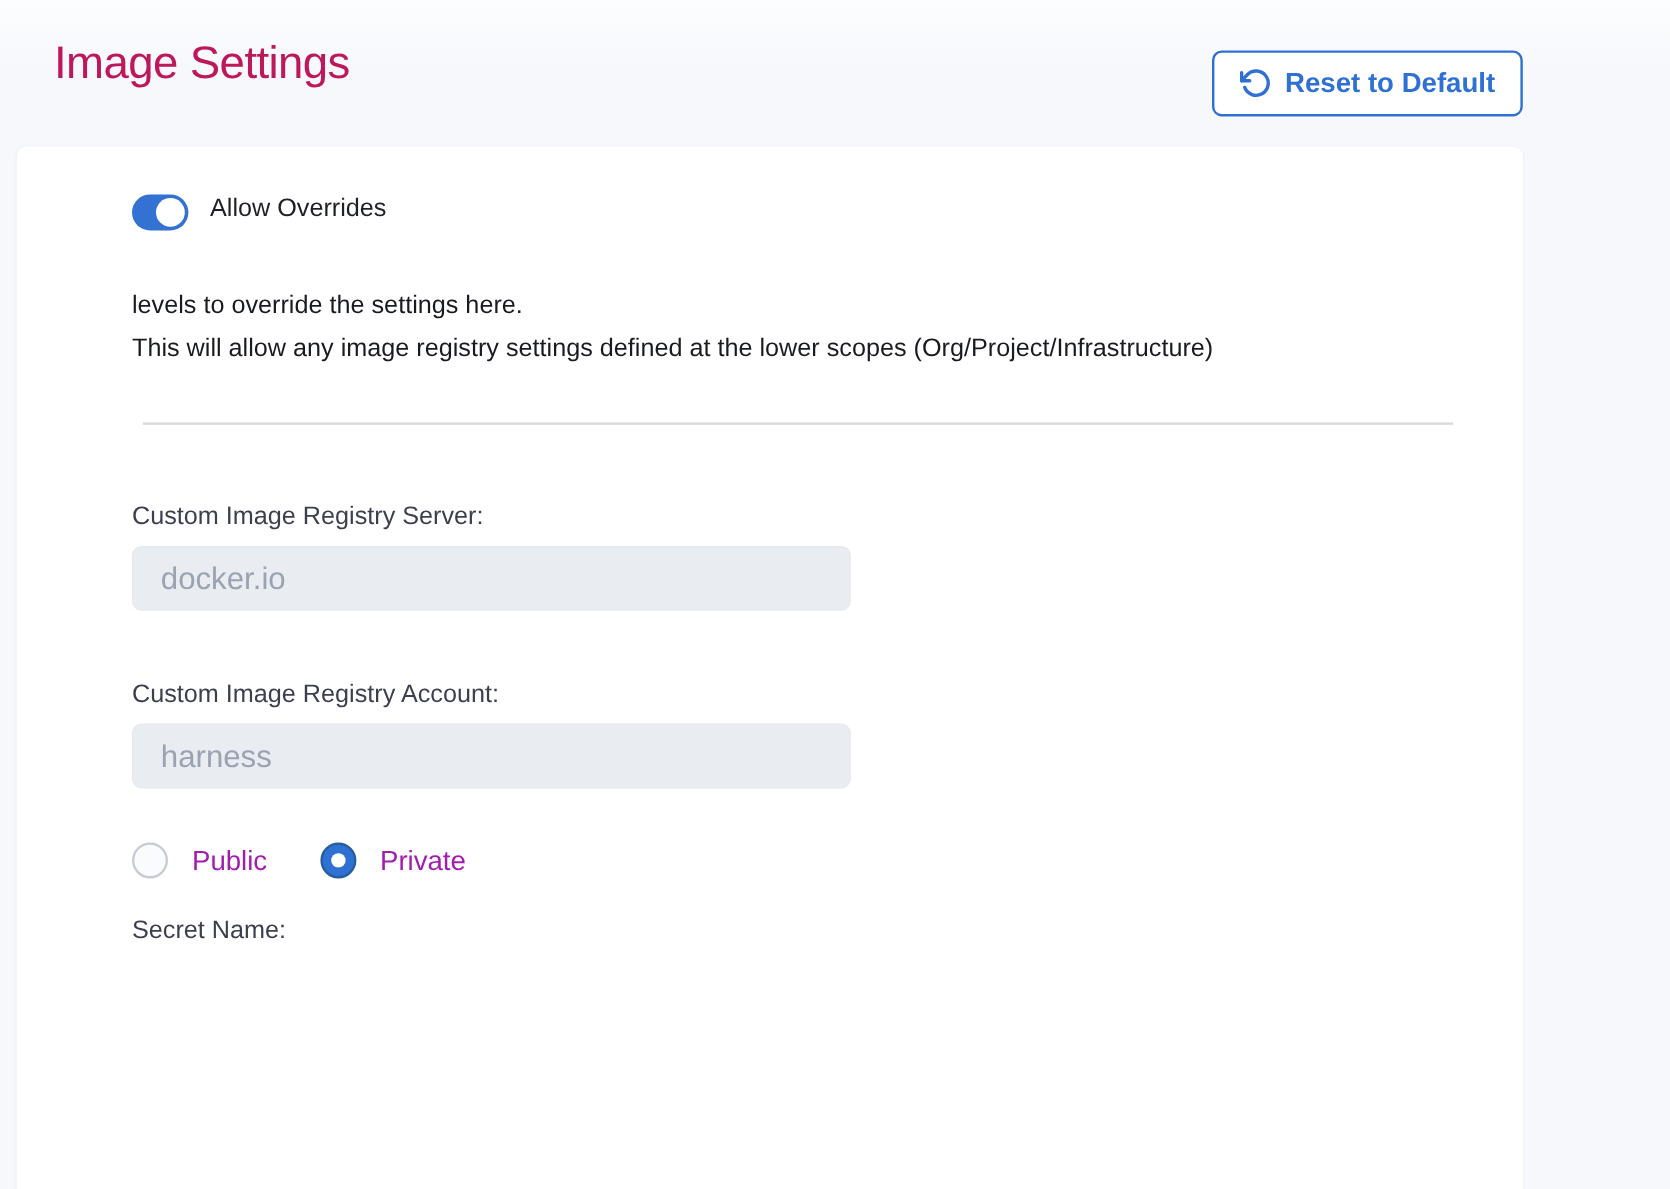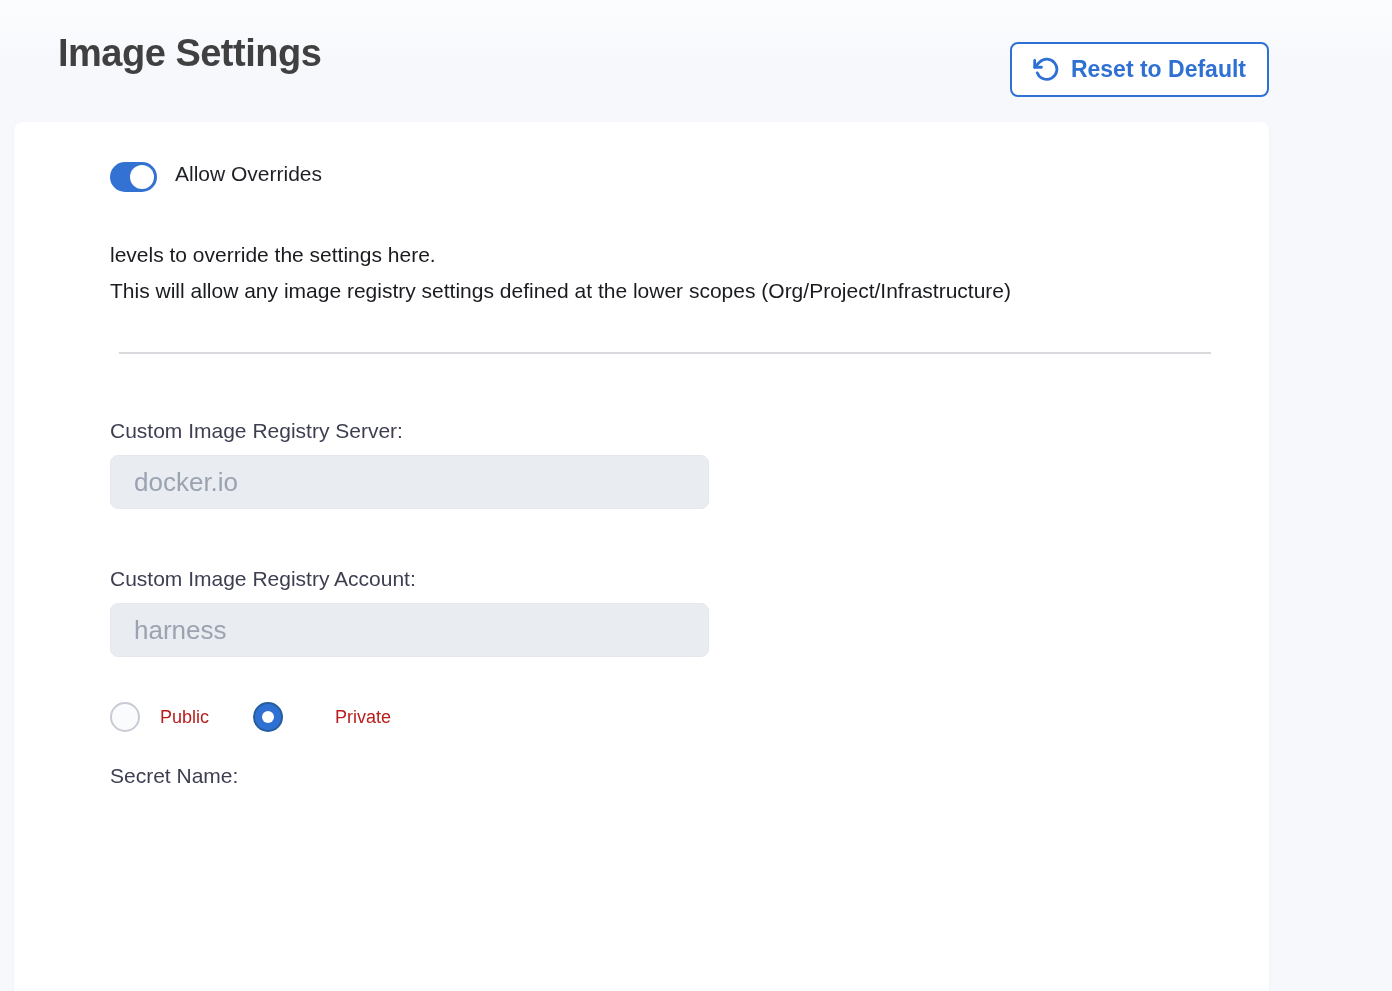--- a/index.html
+++ b/index.html
@@ -8,26 +8,26 @@
     position: relative;
     font-family: "Liberation Sans", sans-serif;
     background: linear-gradient(180deg, #fcfdfe 0%, #f6f8fc 60px, #f6f8fc 100%);
     overflow: hidden;
     color: #17181c;
   }
 
   
   .page-title {
     position: absolute;
-    left: 58px;
+    left: 45px;
     top: 32px;
     font-size: 38px;
-    font-weight: 700;
+    font-weight: 400;
     letter-spacing: -0.5px;
-    color: #404040;
+    color: #be185d;
   }
   .reset-btn {
     position: absolute;
     top: 31px;
     right: 123px;
     height: 55px;
     display: flex;
     align-items: center;
     gap: 11px;
     padding: 0 21px;
@@ -131,21 +131,21 @@
   .type-label {
     margin-top: 72px;
     font-size: 21px;
     font-weight: 700;
     color: #121318;
   }
 
   
   .radio-row { margin-top: 45px; display: flex; align-items: center; }
   .radio-item { display: flex; align-items: center; cursor: pointer; }
-  .radio-item + .radio-item { margin-left: 44px; gap: 32px; }
+  .radio-item + .radio-item { margin-left: 44px; }
   .radio-circle {
     width: 30px;
     height: 30px;
     border-radius: 50%;
     flex: 0 0 auto;
   }
   .radio-circle.unselected {
     border: 2px solid #c9cbd4;
     background: #fafbfd;
   }
@@ -155,21 +155,21 @@
     display: flex;
     align-items: center;
     justify-content: center;
   }
   .radio-dot {
     width: 12px;
     height: 12px;
     border-radius: 50%;
     background: #ffffff;
   }
-  .radio-label { margin-left: 20px; font-size: 18px; color: #b91c1c; }
+  .radio-label { margin-left: 20px; font-size: 23px; color: #a21caf; }
 </style>
 </head>
 <body>
 
 <h1 class="page-title">Image Settings</h1>
 
 <button class="reset-btn">
   <span>
     <svg width="27" height="27" viewBox="0 0 24 24" fill="none" stroke="currentColor" stroke-width="2.5" stroke-linecap="round" stroke-linejoin="round">
       <polyline points="1.5 4 1.5 10 7.5 10"></polyline>

